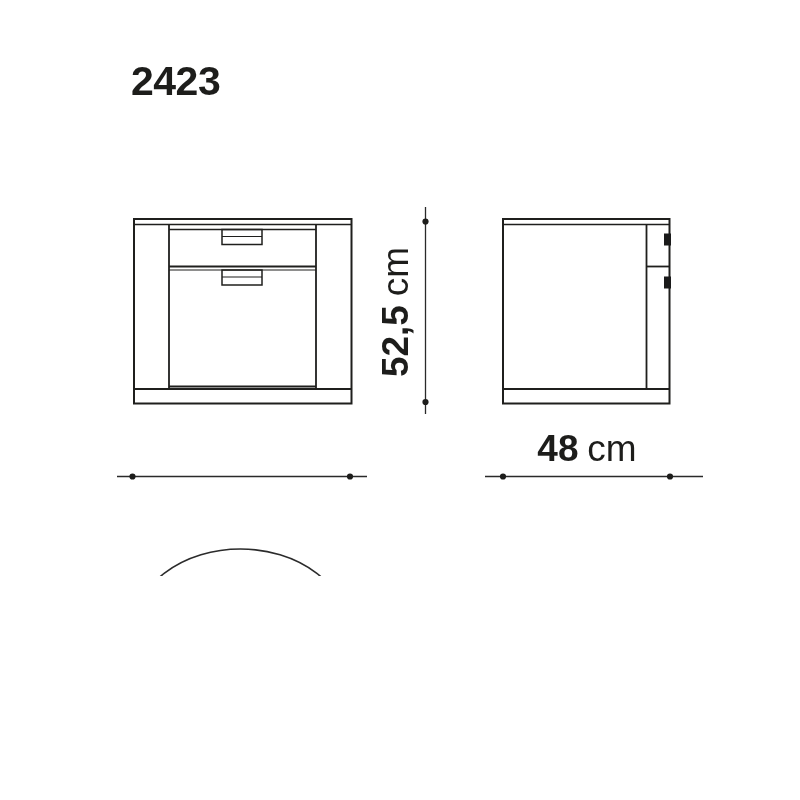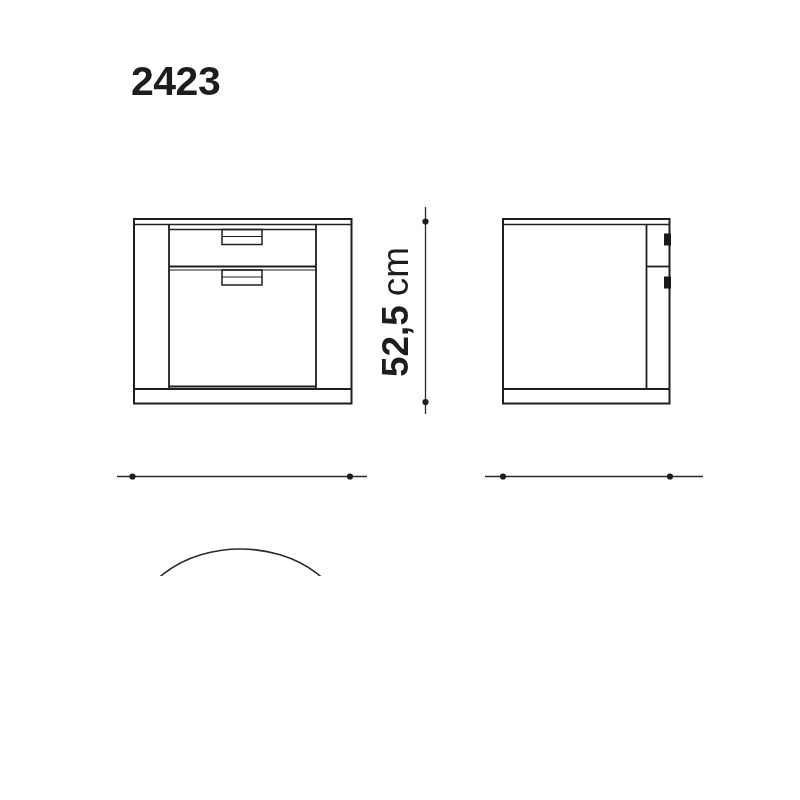--- a/index.html
+++ b/index.html
@@ -126,18 +126,21 @@
         <line x1="485" y1="476.5" x2="703" y2="476.5"></line>
         <circle cx="503" cy="476.5" r="3.1" stroke="none"></circle>
         <circle cx="670" cy="476.5" r="3.1" stroke="none"></circle>
       </g>
     </g>
   </svg>
 
   <div class="model-title">2423</div>
 
 
+  <div class="dim-label depth-label">
+    <span class="value">48</span><span class="unit">cm</span>
+  </div>
 
   <div class="dim-label height-label">
     <span class="value">52,5</span><span class="unit">cm</span>
   </div>
 
 </div>
 
 </body></html>

